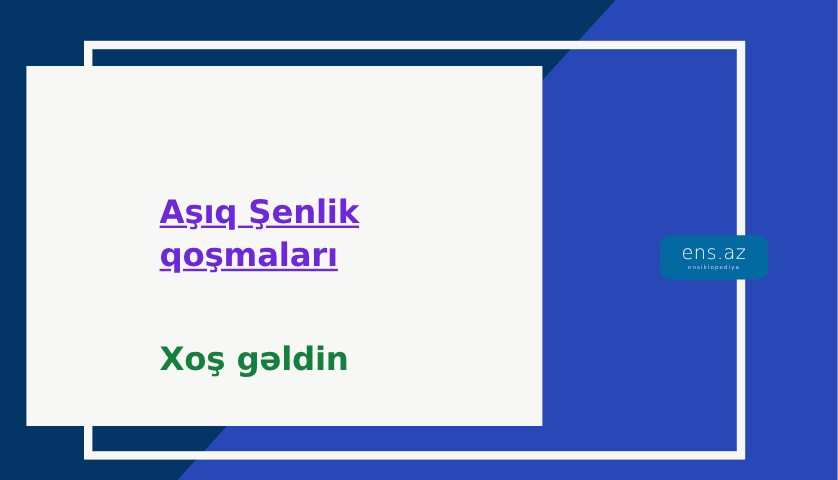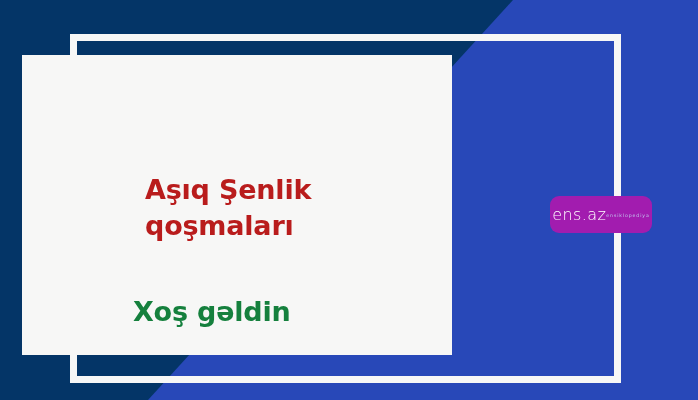--- a/index.html
+++ b/index.html
@@ -51,49 +51,50 @@
   }
 
   .panel-text {
     position: absolute;
     left: 111px;
     top: 105px;
     width: 320px;
   }
 
   .headline {
-    color: #b91c1c;
+    color: #6d28d9;
     font-size: 27px;
     font-weight: bold;
     line-height: 1.33;
     letter-spacing: -0.2px;
-    margin: 12px;
+    margin: 0;
     white-space: pre-line;
+    text-decoration: underline;
   }
 
   .subline {
     color: #15803d;
     font-size: 27px;
     font-weight: bold;
     line-height: 1.33;
     letter-spacing: -0.2px;
     margin: 50px 0 0 0;
   }
 
   
   .brand-badge {
     position: absolute;
     left: 550px;
     top: 196px;
-    width: 102px;
+    width: 90px;
     height: 37px;
-    background: #a21caf;
+    background: #0369a1;
     border-radius: 9px;
     display: flex;
-    flex-direction: row;
+    flex-direction: column;
     align-items: center;
     justify-content: center;
     overflow: hidden;
   }
 
   .brand-wordmark {
     color: #ffffff;
     font-size: 16px;
     font-weight: 300;
     letter-spacing: 0.4px;

